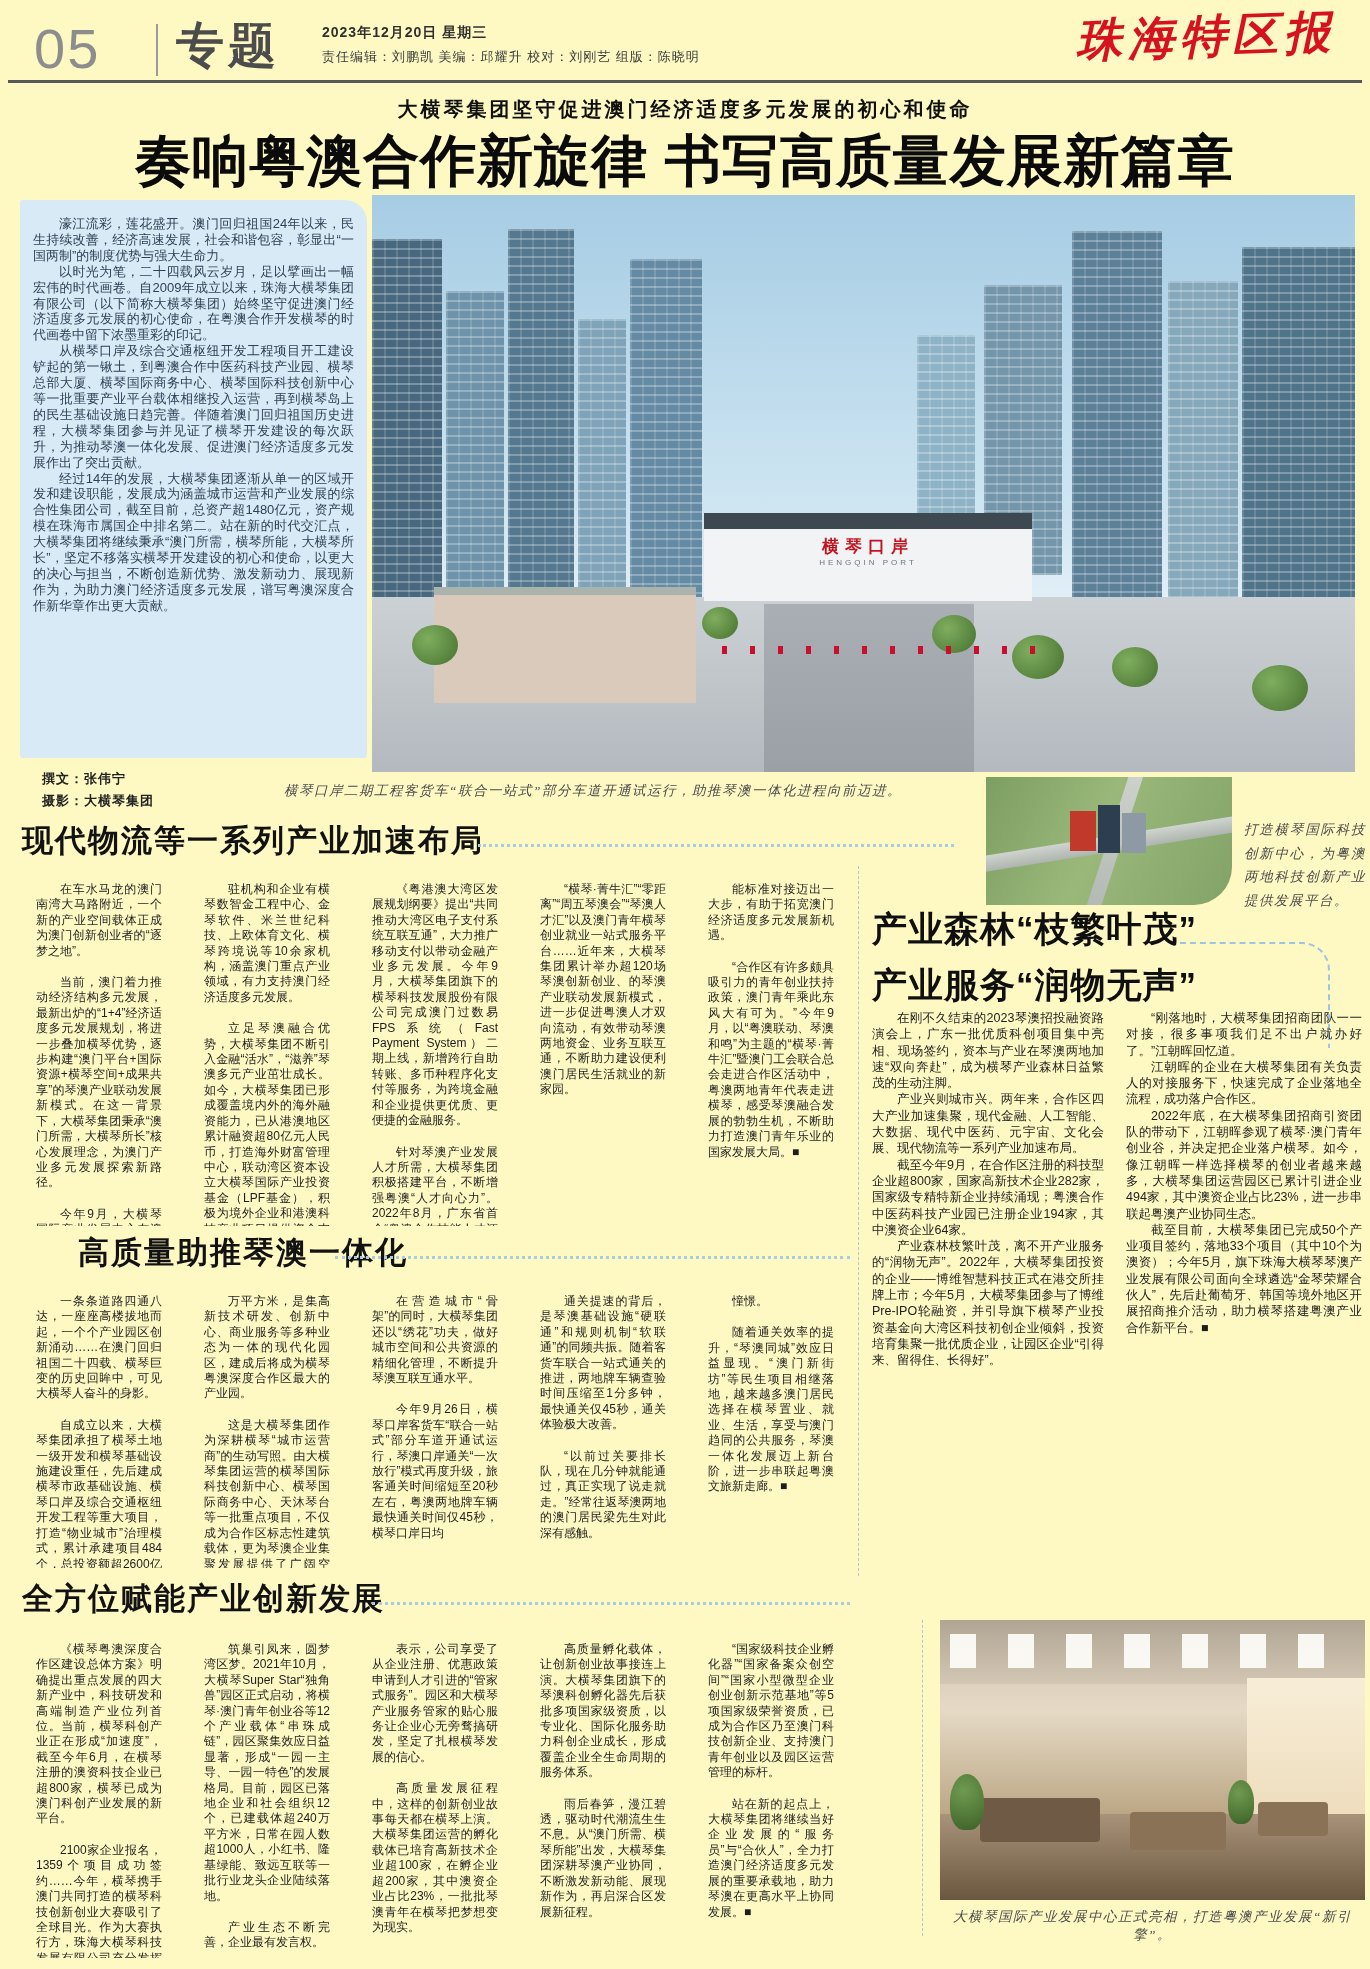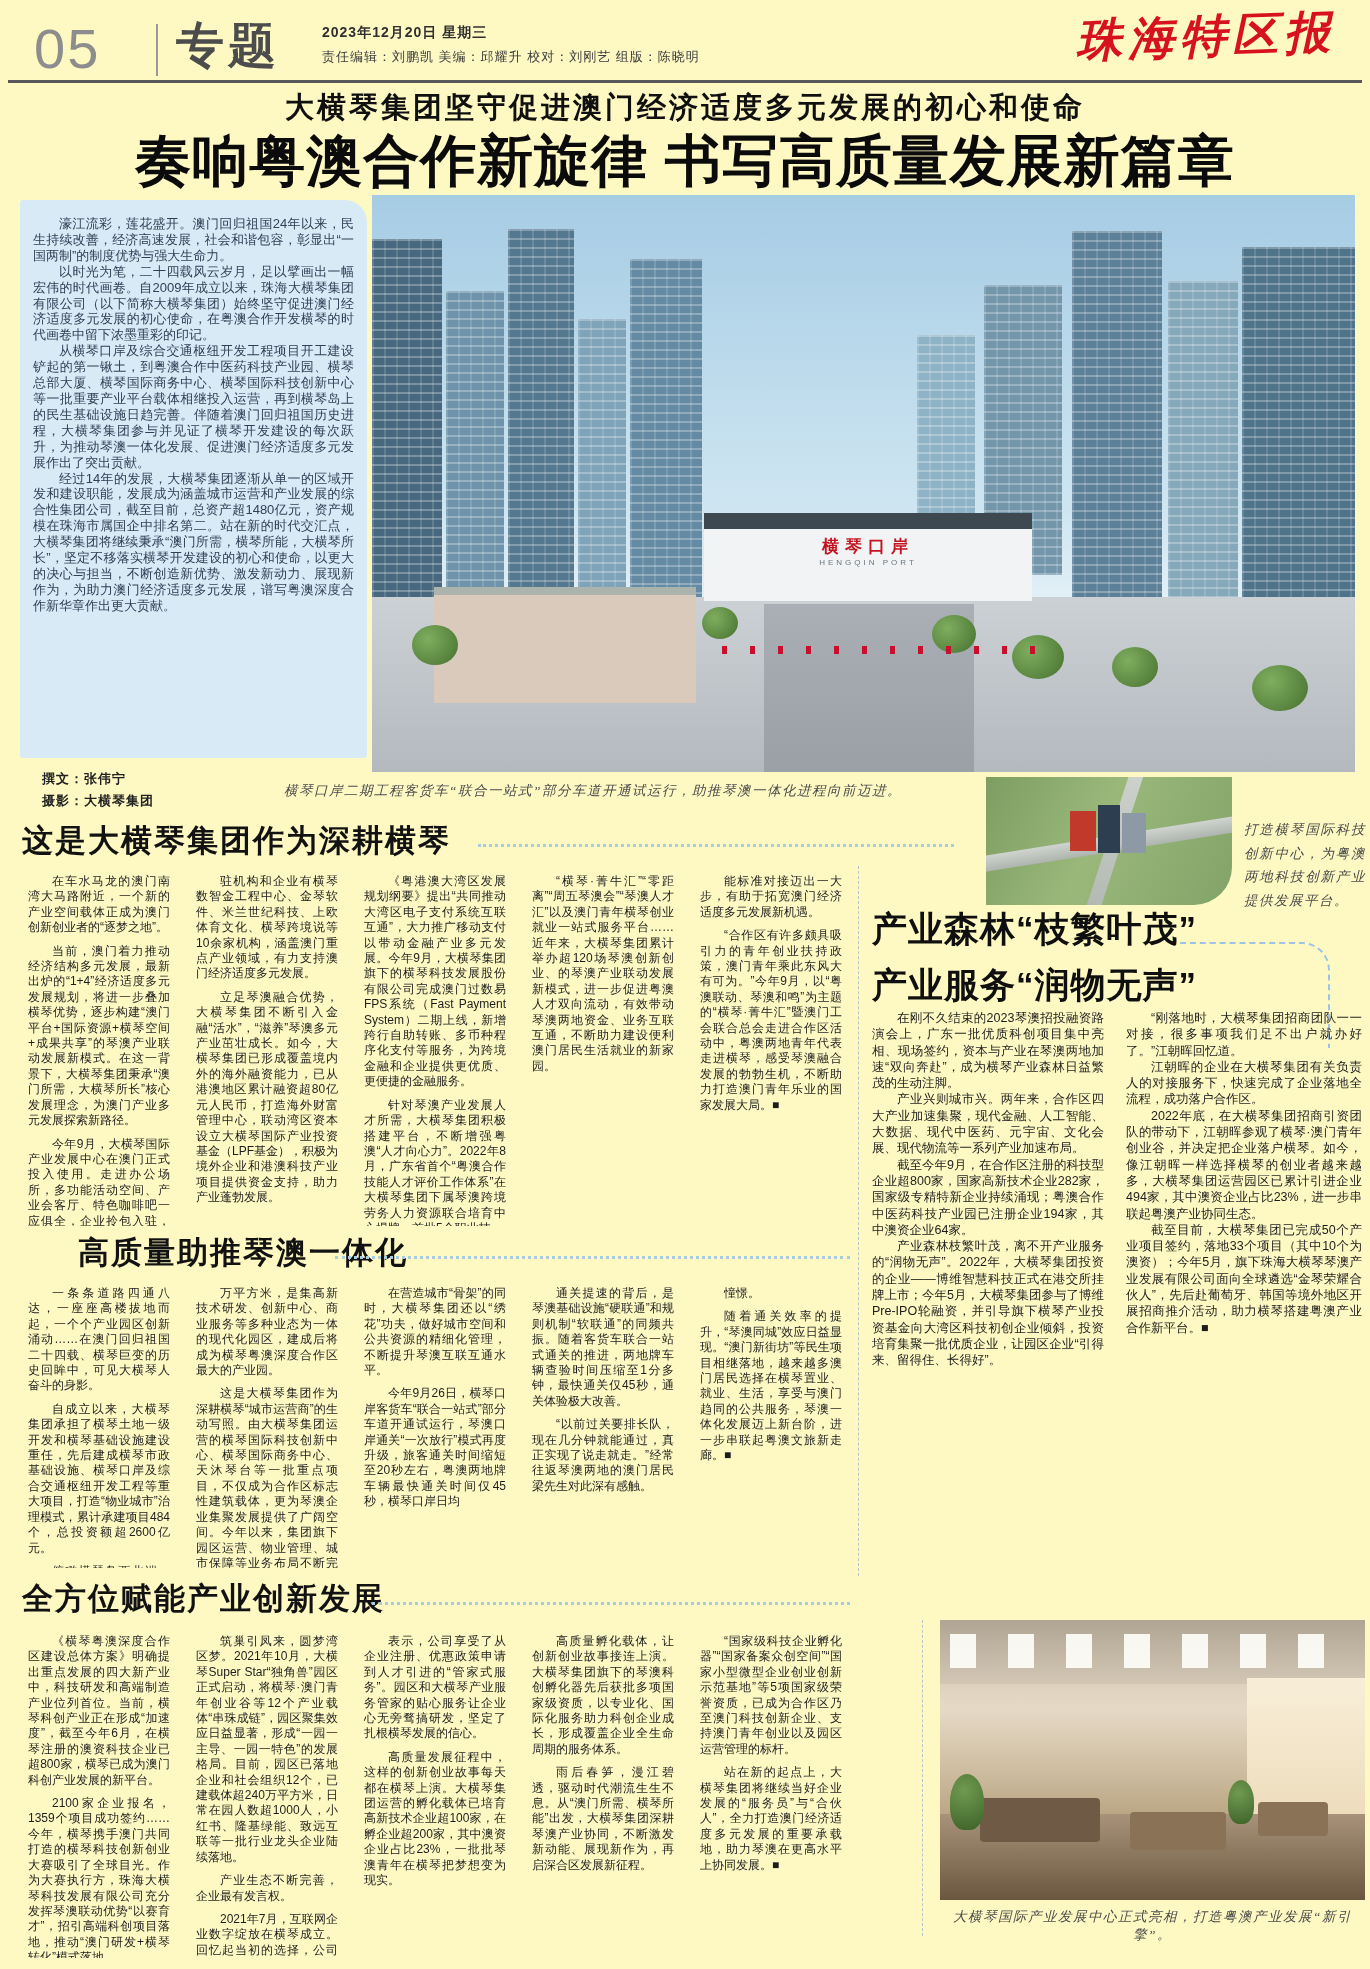--- a/index.html
+++ b/index.html
@@ -9,21 +9,21 @@
   .pagenum{position:absolute;left:34px;top:16px;font-size:56px;color:#8d8d8d;letter-spacing:2px;font-weight:400;}
   .hdr-pipe{position:absolute;left:156px;top:24px;width:2px;height:52px;background:#9a9a9a;}
   .secname{position:absolute;left:176px;top:14px;font-size:48px;font-weight:700;color:#4c4c4c;
            font-family:"Liberation Serif",serif;letter-spacing:4px;}
   .dateline{position:absolute;left:322px;top:24px;font-size:14px;font-weight:700;color:#2f2f2f;letter-spacing:1px;}
   .credits{position:absolute;left:322px;top:48px;font-size:13px;color:#3c3c3c;letter-spacing:1px;}
   .masthead{position:absolute;right:34px;top:6px;font-size:46px;color:#d5121e;font-weight:700;
             font-family:"Liberation Serif",serif;font-style:italic;letter-spacing:6px;transform:rotate(-2deg);}
   .hdr-rule{position:absolute;left:8px;right:8px;top:80px;height:3px;background:#585858;}
   
-  .kicker{position:absolute;left:0;right:0;top:88px;text-align:center;font-size:29px;font-weight:700;
+  .kicker{position:absolute;left:0;right:0;top:96px;text-align:center;font-size:20px;font-weight:700;
           color:#101010;letter-spacing:3px;font-family:Liberation Mono, monospace;}
   .headline{position:absolute;left:0;right:0;top:124px;text-align:center;font-size:56px;font-weight:900;
             color:#0b0b0b;letter-spacing:1px;}
   
   .intro{position:absolute;left:20px;top:200px;width:347px;height:558px;background:#d8eaf6;
          border-radius:3px 22px 3px 3px;padding:16px 13px;box-sizing:border-box;
          font-size:13px;line-height:15.9px;color:#2e4257;overflow:hidden;}
   .intro p{margin:0;text-indent:2em;text-align:justify;}
   .byline{position:absolute;left:42px;font-size:13px;font-weight:700;color:#222;letter-spacing:1px;}
   
@@ -48,21 +48,21 @@
   .aroad{position:absolute;background:linear-gradient(#cfd4cf,#aeb4ae);}
   .ablock{position:absolute;}
   
   .caption{position:absolute;font-family:"Liberation Serif",serif;font-style:italic;color:#4b4b4b;
            font-size:13.5px;letter-spacing:1.5px;}
   .caption-v{line-height:1.75;text-align:justify;}
   
   .sec-h{position:absolute;font-size:31px;font-weight:900;color:#121212;letter-spacing:2px;}
   .dotline{position:absolute;height:0;border-top:3px dotted #a9cce2;}
   .col{position:absolute;width:158px;overflow:hidden;font-size:12px;line-height:15.4px;color:#1d1d1d;}
-  .col p{margin:8px;text-indent:2em;text-align:justify;}
+  .col p{margin:16px;text-indent:2em;text-align:justify;}
   .sb-title{position:absolute;left:872px;font-size:35px;font-weight:900;color:#0f0f0f;letter-spacing:1px;}
   .sb-bracket{position:absolute;left:1180px;top:942px;width:148px;height:104px;
               border-top:2px dashed #9dc3e6;border-right:2px dashed #9dc3e6;border-top-right-radius:28px;}
   .sb-col{position:absolute;top:1010px;height:566px;overflow:hidden;font-size:12.5px;line-height:16.3px;color:#1d1d1d;}
   .sb-col p{margin:0;text-indent:2em;text-align:justify;}
   .vdash{position:absolute;border-left:1px dashed #b7c4ce;}
   
   #bottom-photo{left:940px;top:1620px;width:425px;height:280px;
                 background:linear-gradient(#c9bead 0%,#e6dac6 32%,#bda987 68%,#7c694f 100%);}
   .ceil{position:absolute;left:0;right:0;top:0;height:64px;background:linear-gradient(#b0a493,#d3c7b4);}
@@ -129,21 +129,21 @@
 
   <div id="aerial-photo" class="photo">
     <div class="aroad" style="left:-20px;top:58px;width:300px;height:16px;transform:rotate(-9deg);"></div>
     <div class="aroad" style="left:120px;top:-20px;width:14px;height:180px;transform:rotate(18deg);"></div>
     <div class="ablock" style="left:84px;top:34px;width:26px;height:40px;background:#c0392b;"></div>
     <div class="ablock" style="left:112px;top:28px;width:22px;height:48px;background:#2c3e50;"></div>
     <div class="ablock" style="left:136px;top:36px;width:24px;height:40px;background:#8d9aa5;"></div>
   </div>
   <div class="caption caption-v" style="left:1244px;top:818px;width:122px;">打造横琴国际科技创新中心，为粤澳两地科技创新产业提供发展平台。</div>
 
-  <div class="sec-h" style="left:22px;top:820px;">这是大横琴集团作为深耕横琴</div>
+  <div class="sec-h" style="left:22px;top:820px;">现代物流等一系列产业加速布局</div>
   <div class="dotline" style="left:478px;top:844px;width:476px;"></div>
   <div class="col" style="left:20px;top:866px;height:360px;">
       <p>在车水马龙的澳门南湾大马路附近，一个新的产业空间载体正成为澳门创新创业者的“逐梦之地”。</p>
       <p>当前，澳门着力推动经济结构多元发展，最新出炉的“1+4”经济适度多元发展规划，将进一步叠加横琴优势，逐步构建“澳门平台+国际资源+横琴空间+成果共享”的琴澳产业联动发展新模式。在这一背景下，大横琴集团秉承“澳门所需，大横琴所长”核心发展理念，为澳门产业多元发展探索新路径。</p>
       <p>今年9月，大横琴国际产业发展中心在澳门正式投入使用。走进办公场所，多功能活动空间、产业会客厅、特色咖啡吧一应俱全，企业拎包入驻，并享受全链条产业服务。首批入</p>
     </div>
   <div class="col" style="left:188px;top:866px;height:360px;">
       <p>驻机构和企业有横琴数智金工程中心、金琴软件、米兰世纪科技、上欧体育文化、横琴跨境说等10余家机构，涵盖澳门重点产业领域，有力支持澳门经济适度多元发展。</p>
       <p>立足琴澳融合优势，大横琴集团不断引入金融“活水”，“滋养”琴澳多元产业茁壮成长。如今，大横琴集团已形成覆盖境内外的海外融资能力，已从港澳地区累计融资超80亿元人民币，打造海外财富管理中心，联动湾区资本设立大横琴国际产业投资基金（LPF基金），积极为境外企业和港澳科技产业项目提供资金支持，助力产业蓬勃发展。</p>
     </div>

